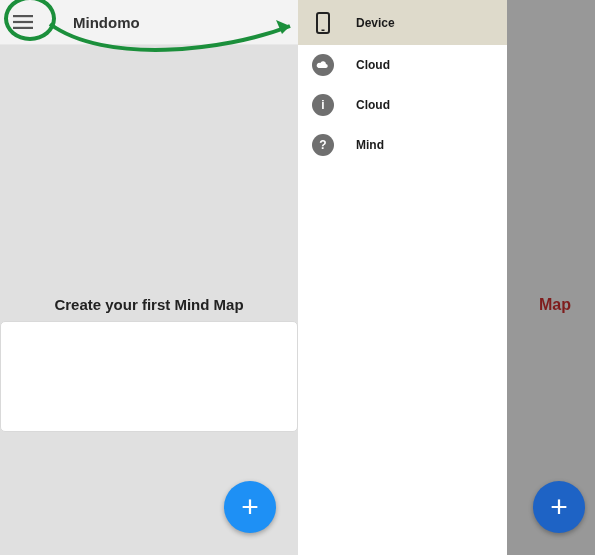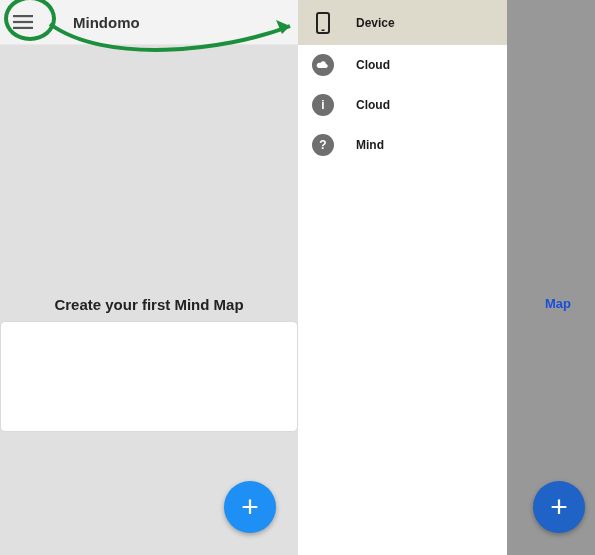--- a/index.html
+++ b/index.html
@@ -105,23 +105,23 @@
   }
   .menu-label {
     font-size: 12px;
     font-weight: 700;
     color: #1b1b1b;
   }
   .right-main-text {
     position: absolute;
     top: 296px;
     right: 24px;
-    font-size: 13px;
+    font-size: 16px;
     font-weight: 600;
-    color: #1d4ed8;
+    color: #7f1d1d;
   }
   .fab2 {
     position: absolute;
     bottom: 22px;
     right: 10px;
     width: 52px; height: 52px;
     border-radius: 50%;
     background: #1e63c5;
     color: #fff;
     display: flex; align-items: center; justify-content: center;

